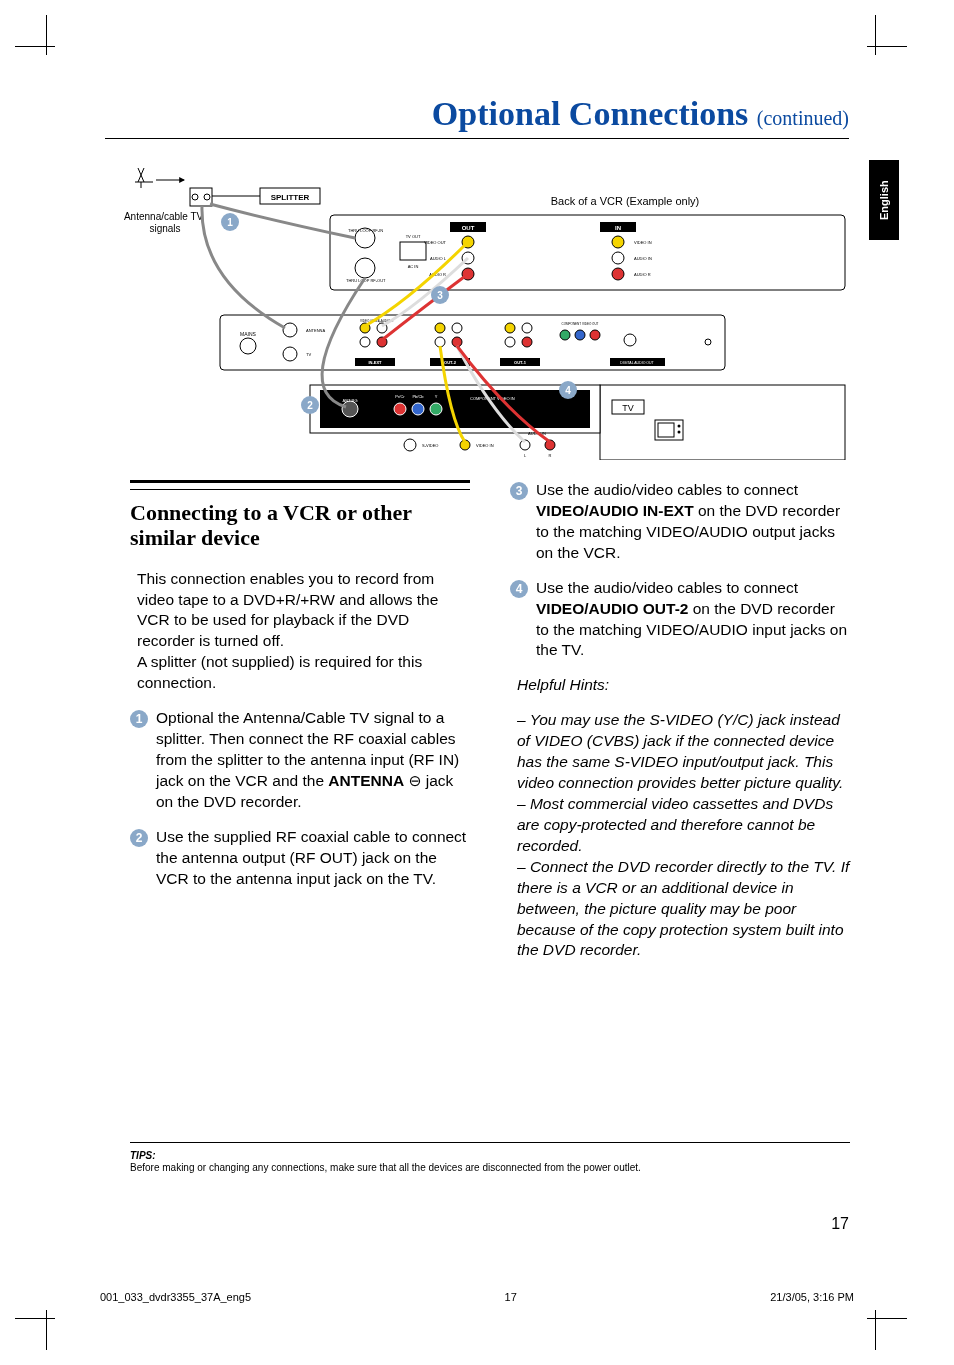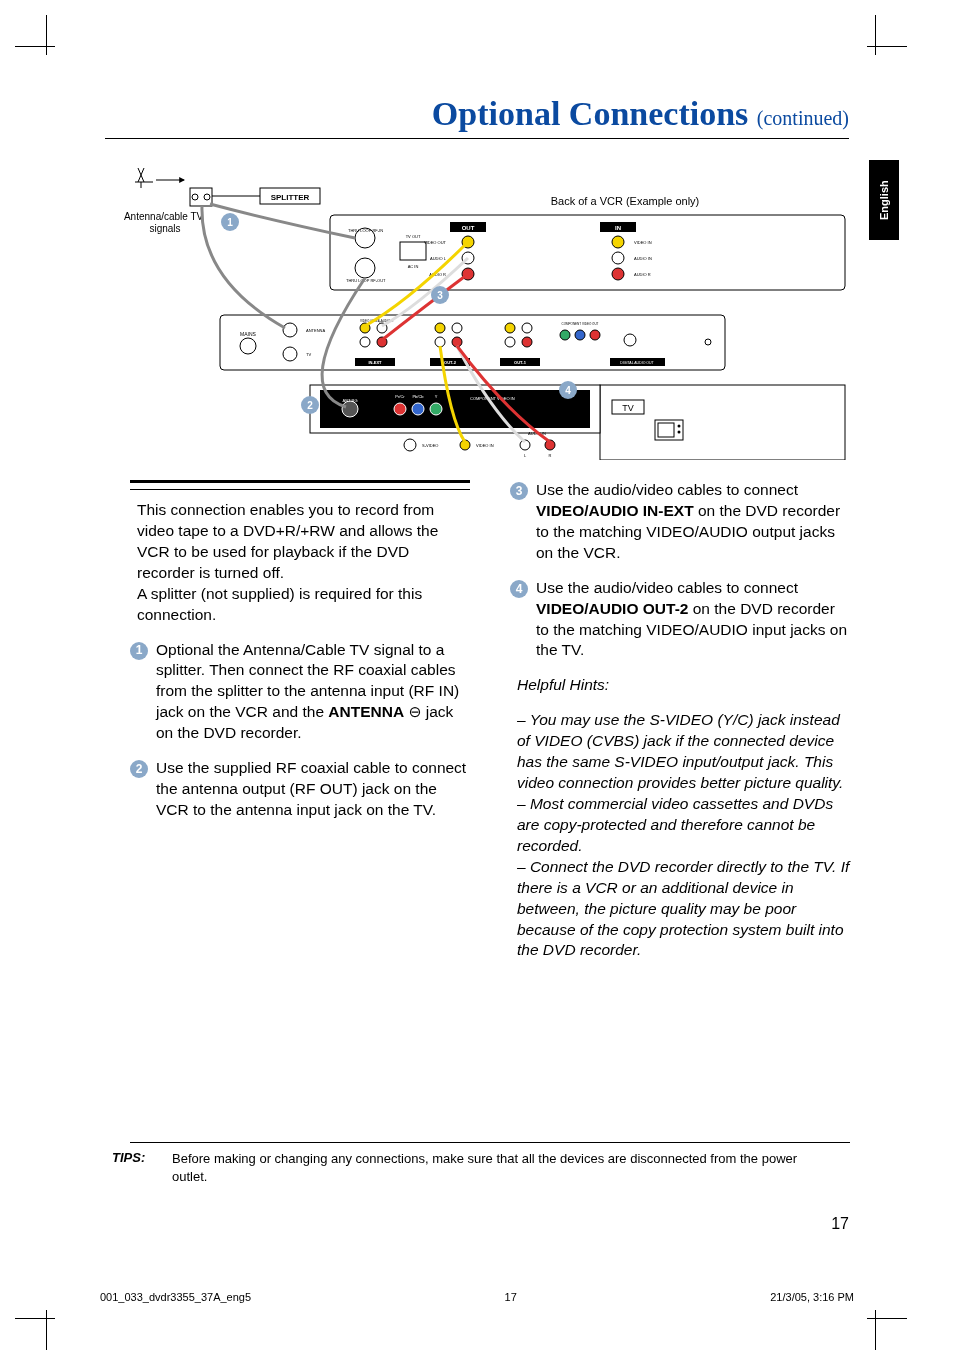--- a/index.html
+++ b/index.html
@@ -44,21 +44,21 @@
     display: flex; align-items: center; justify-content: center;
     font-family: Arial, sans-serif;
   }
   .hints-head { font-style: italic; }
   .hints p { font-style: italic; margin-bottom: 0; }
   strong { font-weight: bold; }
   .ant-sym { font-family: Arial, sans-serif; }
 
   
   .tips-rule { position: absolute; left: 130px; width: 720px; height: 1px; background: #000; top: 1142px; }
-  .tips { position: absolute; left: 112px; width: 720px; top: 1150px; font-size: 13px; display: flex; }
+  .tips { position: absolute; left: 130px; width: 720px; top: 1150px; font-size: 10px; display: flex; flex-direction: column; }
   .tips .lbl { font-style: italic; font-weight: bold; width: 60px; }
   .tips .txt { flex: 1; line-height: 1.35; }
 
   .pgnum { position: absolute; right: 105px; top: 1215px; font-size: 16px; }
 
   .footer { position: absolute; bottom: 62px; left: 100px; right: 100px; font-size: 11px; color: #000; display: flex; justify-content: space-between; gap: 43px; }
 </style>
 </head>
 <body>
 
@@ -238,20 +238,21 @@
         <circle cx="458" cy="230" r="9" fill="#8aa8c8"></circle>
         <text x="458" y="234" fill="#fff">4</text>
       </g>
     </svg>
   </div>
 
   <div class="cols">
     <div class="col">
       <div class="sec-rule-thick"></div>
       <div class="sec-rule-thin"></div>
+      <h2 class="sec">Connecting to a VCR or other similar device</h2>
       <p>This connection enables you to record from video tape to a DVD+R/+RW and allows the VCR to be used for playback if the DVD recorder is turned off.</p>
       <p style="margin-top:-14px;">A splitter (not supplied) is required for this connection.</p>
 
       <div class="step">
         <span class="num">1</span>
         <span>Optional the Antenna/Cable TV signal to a splitter.  Then connect the RF coaxial cables from the splitter to the antenna input (RF IN) jack on the VCR and the </span><strong>ANTENNA</strong>
         <span class="ant-sym"> ⊖ </span><span> jack on the DVD recorder.</span>
       </div>
 
       <div class="step">

